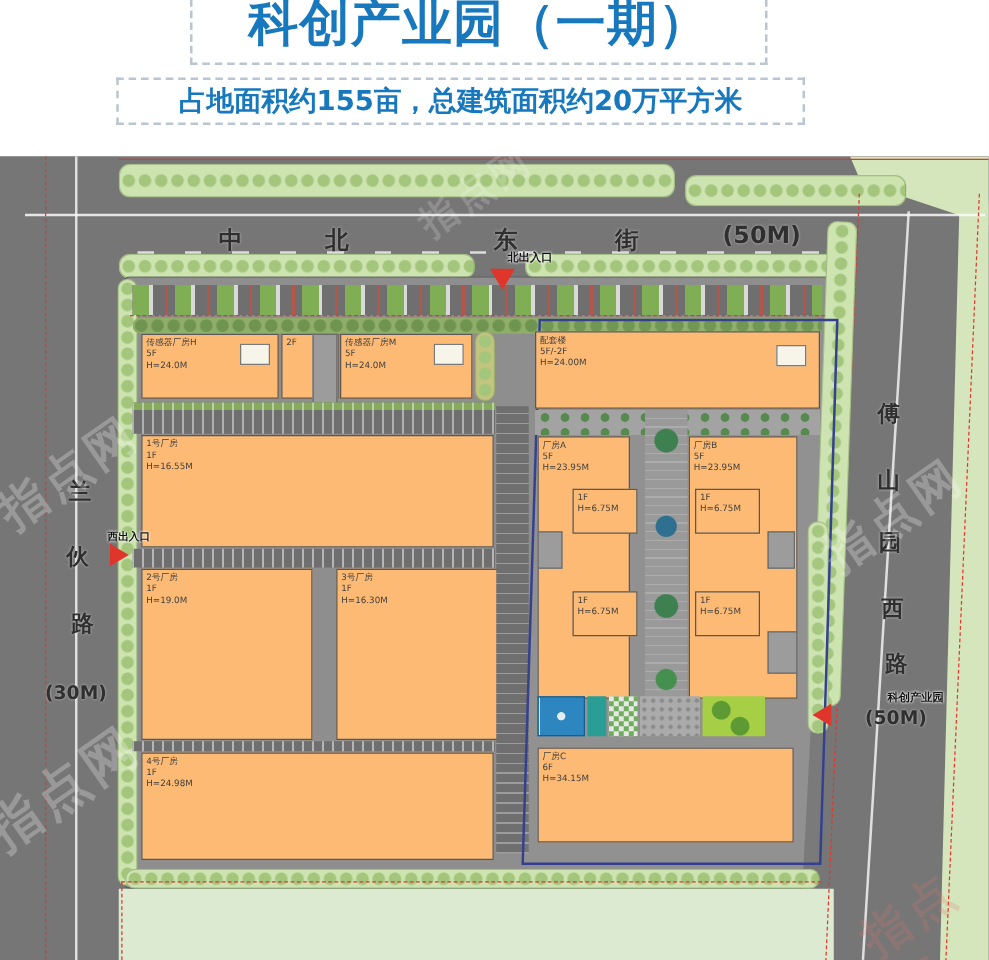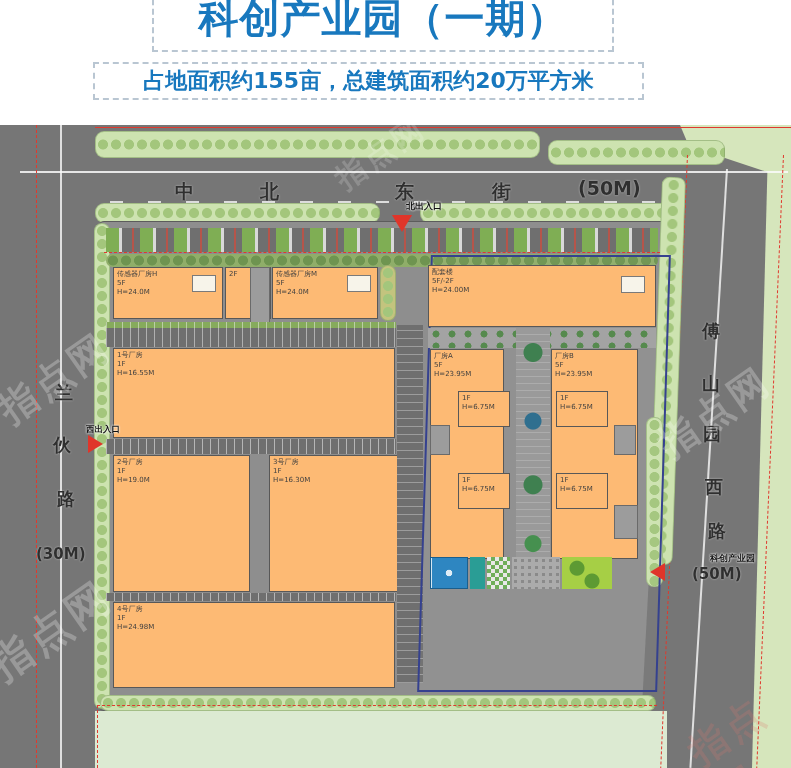--- a/index.html
+++ b/index.html
@@ -234,20 +234,27 @@
   <div class="abs graycore" style="left:430px;top:300px;width:20px;height:30px;"></div>
   <div class="abs graycore" style="left:614px;top:300px;width:22px;height:30px;"></div>
   <div class="abs graycore" style="left:614px;top:380px;width:24px;height:34px;"></div>
 
   <div class="abs court" style="left:430px;top:432px;width:38px;height:32px;"></div>
   <div class="abs teal" style="left:470px;top:432px;width:15px;height:32px;"></div>
   <div class="abs checker" style="left:487px;top:432px;width:23px;height:32px;"></div>
   <div class="abs plaza" style="left:512px;top:432px;width:48px;height:32px;"></div>
   <div class="abs lawn" style="left:562px;top:432px;width:50px;height:32px;"></div>
 
+  <div class="abs bldg" style="left:430px;top:473px;width:205px;height:76px;">
+    <div class="blabel">
+      <span class="bl-line">厂房C</span>
+      <span class="bl-line">6F</span>
+      <span class="bl-line">H=34.15M</span>
+    </div>
+  </div>
 
   <span class="abs roadname rn-h" style="left:175px;top:54px;">中</span>
   <span class="abs roadname rn-h" style="left:260px;top:54px;">北</span>
   <span class="abs roadname rn-h" style="left:395px;top:54px;">东</span>
   <span class="abs roadname rn-h" style="left:492px;top:54px;">街</span>
   <span class="abs roadname rn-h" style="left:578px;top:52px;">(50M)</span>
 
   <span class="abs roadname rn-v" style="left:55px;top:256px;">兰</span>
   <span class="abs roadname rn-v" style="left:53px;top:308px;">伙</span>
   <span class="abs roadname rn-v" style="left:57px;top:362px;">路</span>

